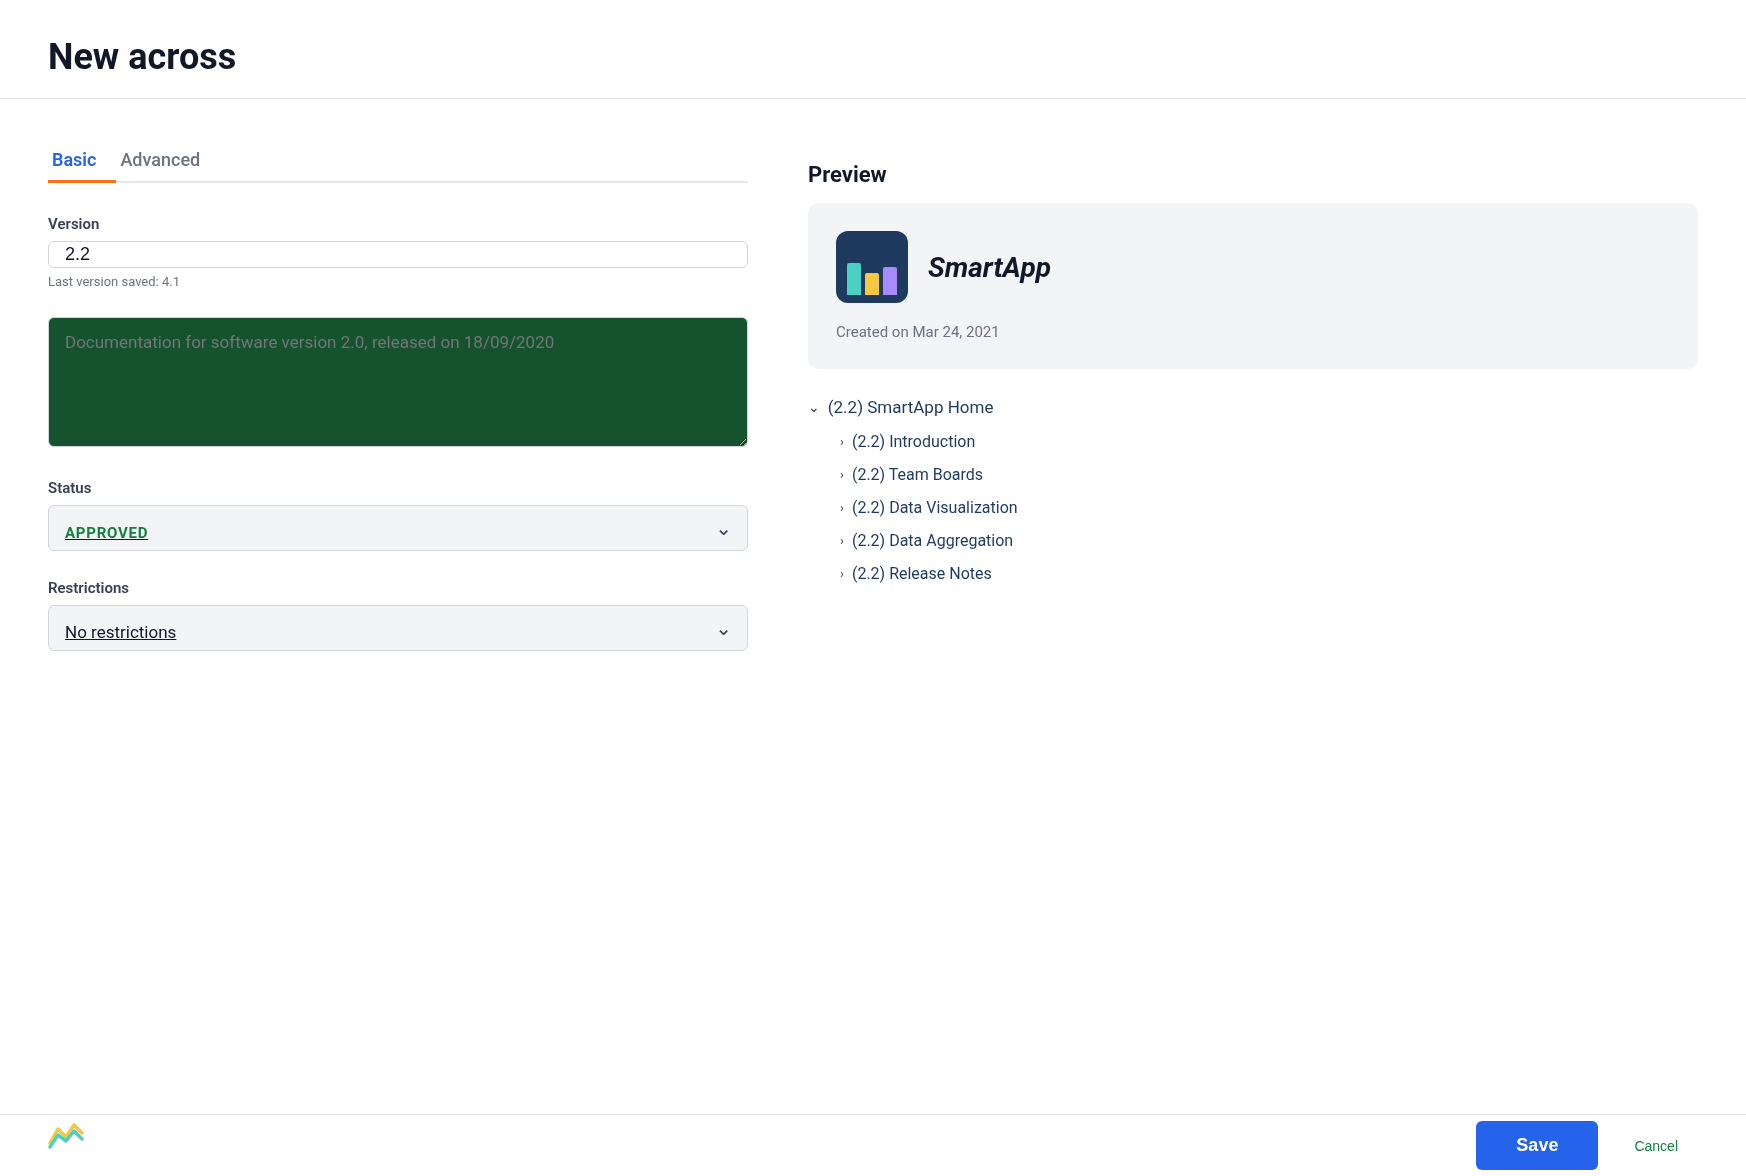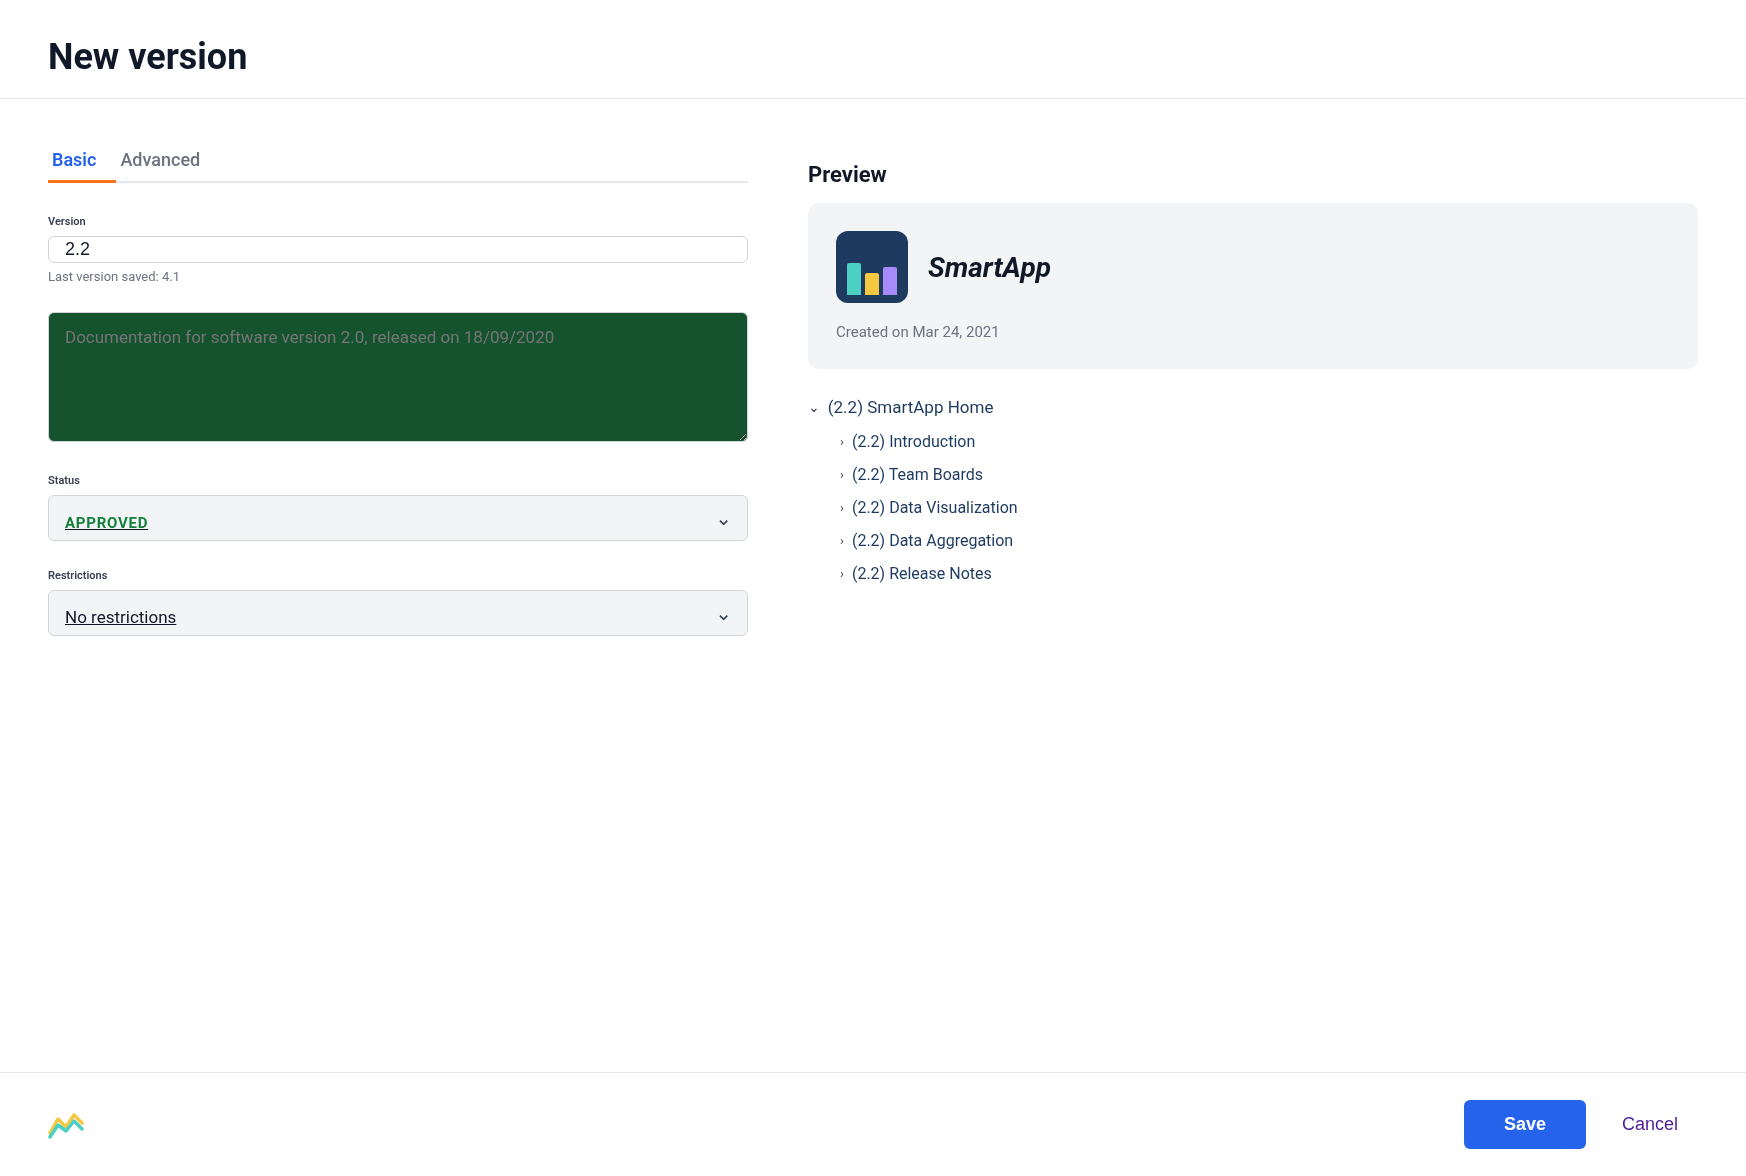--- a/index.html
+++ b/index.html
@@ -64,21 +64,21 @@
       border-bottom: 3px solid #f97316;
       font-weight: 600;
     }
 
     
     .field-group {
       margin-bottom: 28px;
     }
 
     .field-label {
-      font-size: 11px;
+      font-size: 15px;
       font-weight: 600;
       color: #374151;
       margin-bottom: 8px;
       display: block;
     }
 
     .field-input {
       width: 100%;
       padding: 2px 16px;
       border: 1.5px solid #d1d5db;
@@ -238,23 +238,23 @@
     }
 
     .tree-child .chevron {
       font-size: 13px;
       color: #374151;
     }
 
     
     .page-footer {
       border-top: 1px solid #e5e7eb;
-      padding: 27px 48px;
-      display: flex;
-      align-items: center;
+      padding: 6px 48px;
+      display: flex;
+      align-items: flex-start;
       justify-content: space-between;
     }
 
     .footer-logo {
       display: flex;
       align-items: center;
     }
 
     .footer-actions {
       display: flex;
@@ -269,38 +269,38 @@
       border-radius: 6px;
       padding: 14px 40px;
       font-size: 18px;
       font-weight: 600;
       cursor: pointer;
     }
 
     .btn-cancel {
       background: none;
       border: none;
-      color: #4c1d95;
-      font-size: 18px;
+      color: #15803d;
+      font-size: 14px;
       font-weight: 500;
       cursor: pointer;
       padding: 14px 20px;
     }
 
     
     .logo-svg {
       width: 36px;
       height: 28px;
     }
   </style>
 </head>
 <body>
 
 <div class="page-header">
-  <h1 class="page-title">New version</h1>
+  <h1 class="page-title">New across</h1>
 </div>
 
 <div class="page-body">
 
   <div class="left-panel">
 
     <div class="tabs">
       <div class="tab active">
         <span>Basic</span>
       </div>

